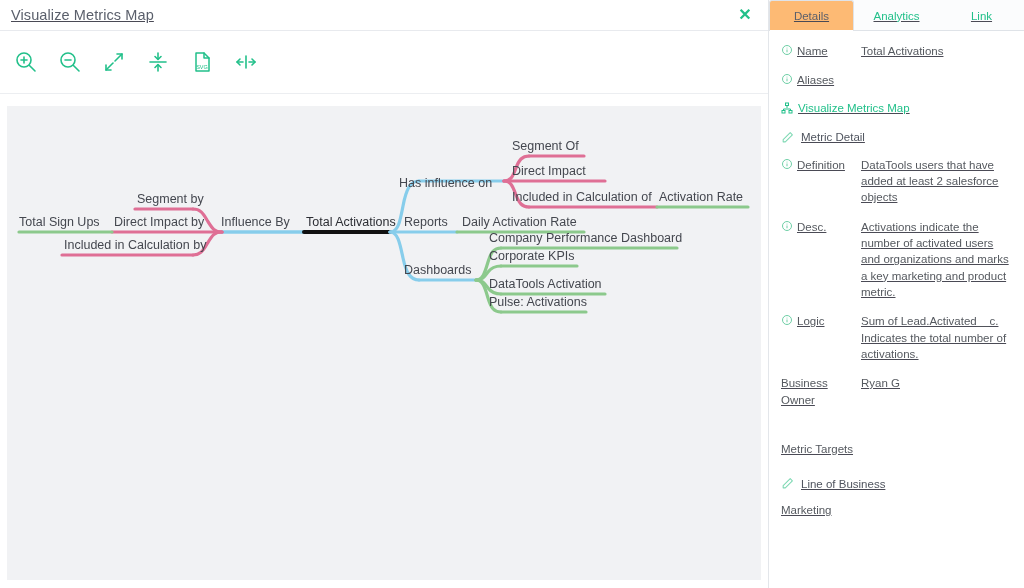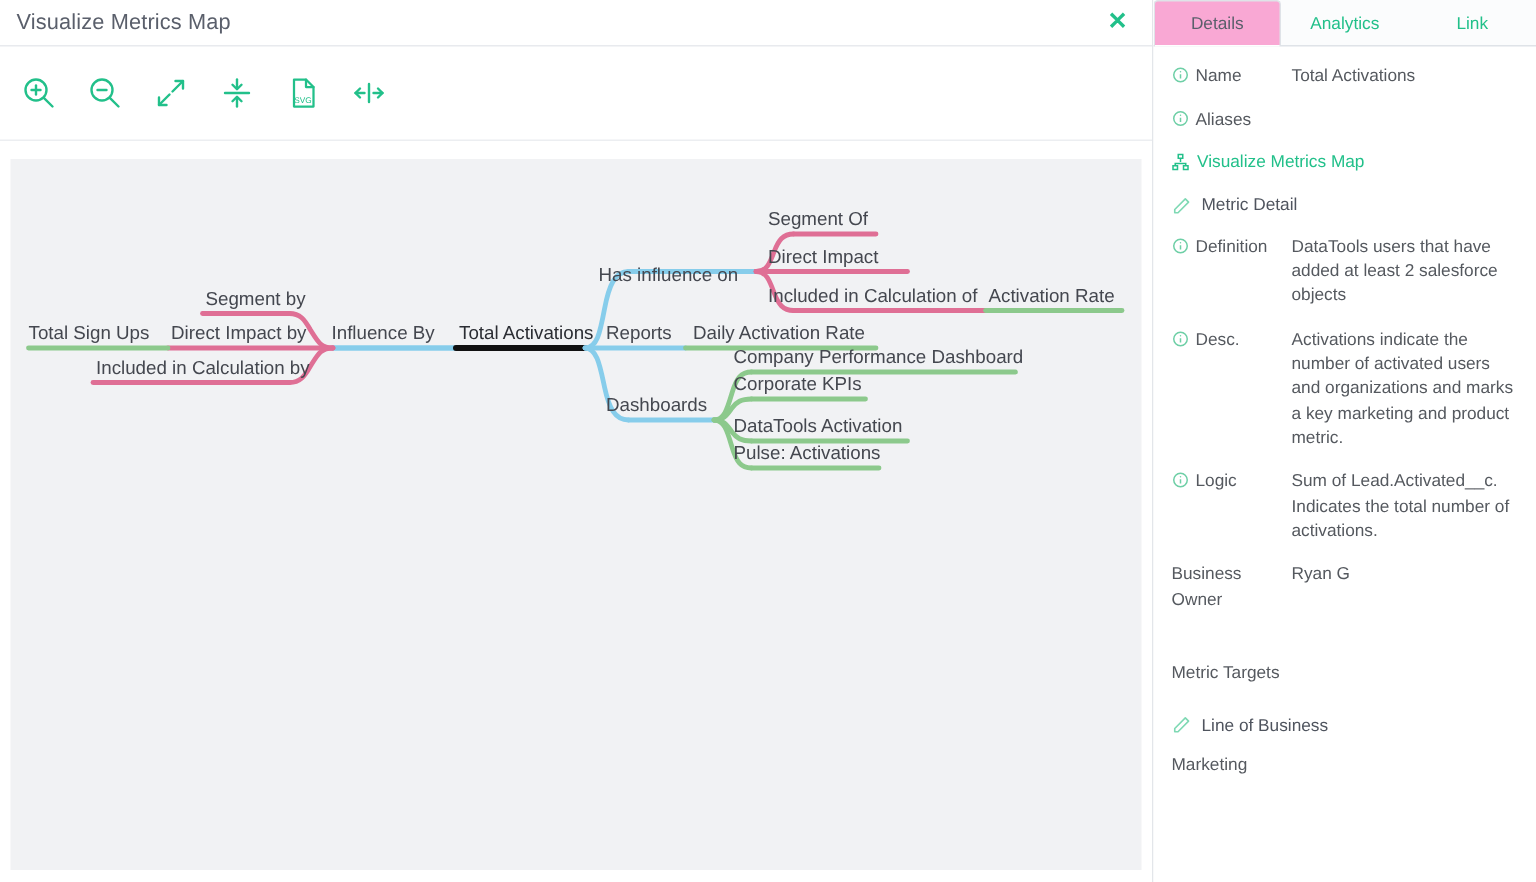--- a/index.html
+++ b/index.html
@@ -4,21 +4,21 @@
 <style>
   * { box-sizing: border-box; }
   html, body {
     margin: 0; padding: 0;
     width: 1024px; height: 588px;
     overflow: hidden;
     background: #ffffff;
     font-family: "Liberation Sans", sans-serif;
     color: #4a4a55;
   }
-  #app { position: relative; width: 1024px; height: 588px; display: flex; }
+  #app { position: relative; width: 1024px; height: 588px; display: flex; text-decoration: underline; }
 
   
   .main-pane {
     position: relative;
     width: 769px; height: 588px;
     background: #ffffff;
     border-right: 1px solid #e3e6ea;
   }
   .modal-header {
     position: relative;
@@ -88,21 +88,21 @@
     display: flex; align-items: center; justify-content: center;
     font-size: 11.5px;
     color: #22c08a;
     cursor: pointer;
     border: 1px solid transparent;
     border-bottom: none;
     position: relative;
   }
   .tab.active {
     color: #5a5f6b;
-    background: #f9a8d4;
+    background: #fdba74;
     border-color: #dfe3e8;
     border-top-left-radius: 3px;
     border-top-right-radius: 3px;
   }
   .tab.active::after {
     content: ""; position: absolute;
     left: 0; right: 0; bottom: -1px; height: 1px;
     background: #ffffff;
   }
 

